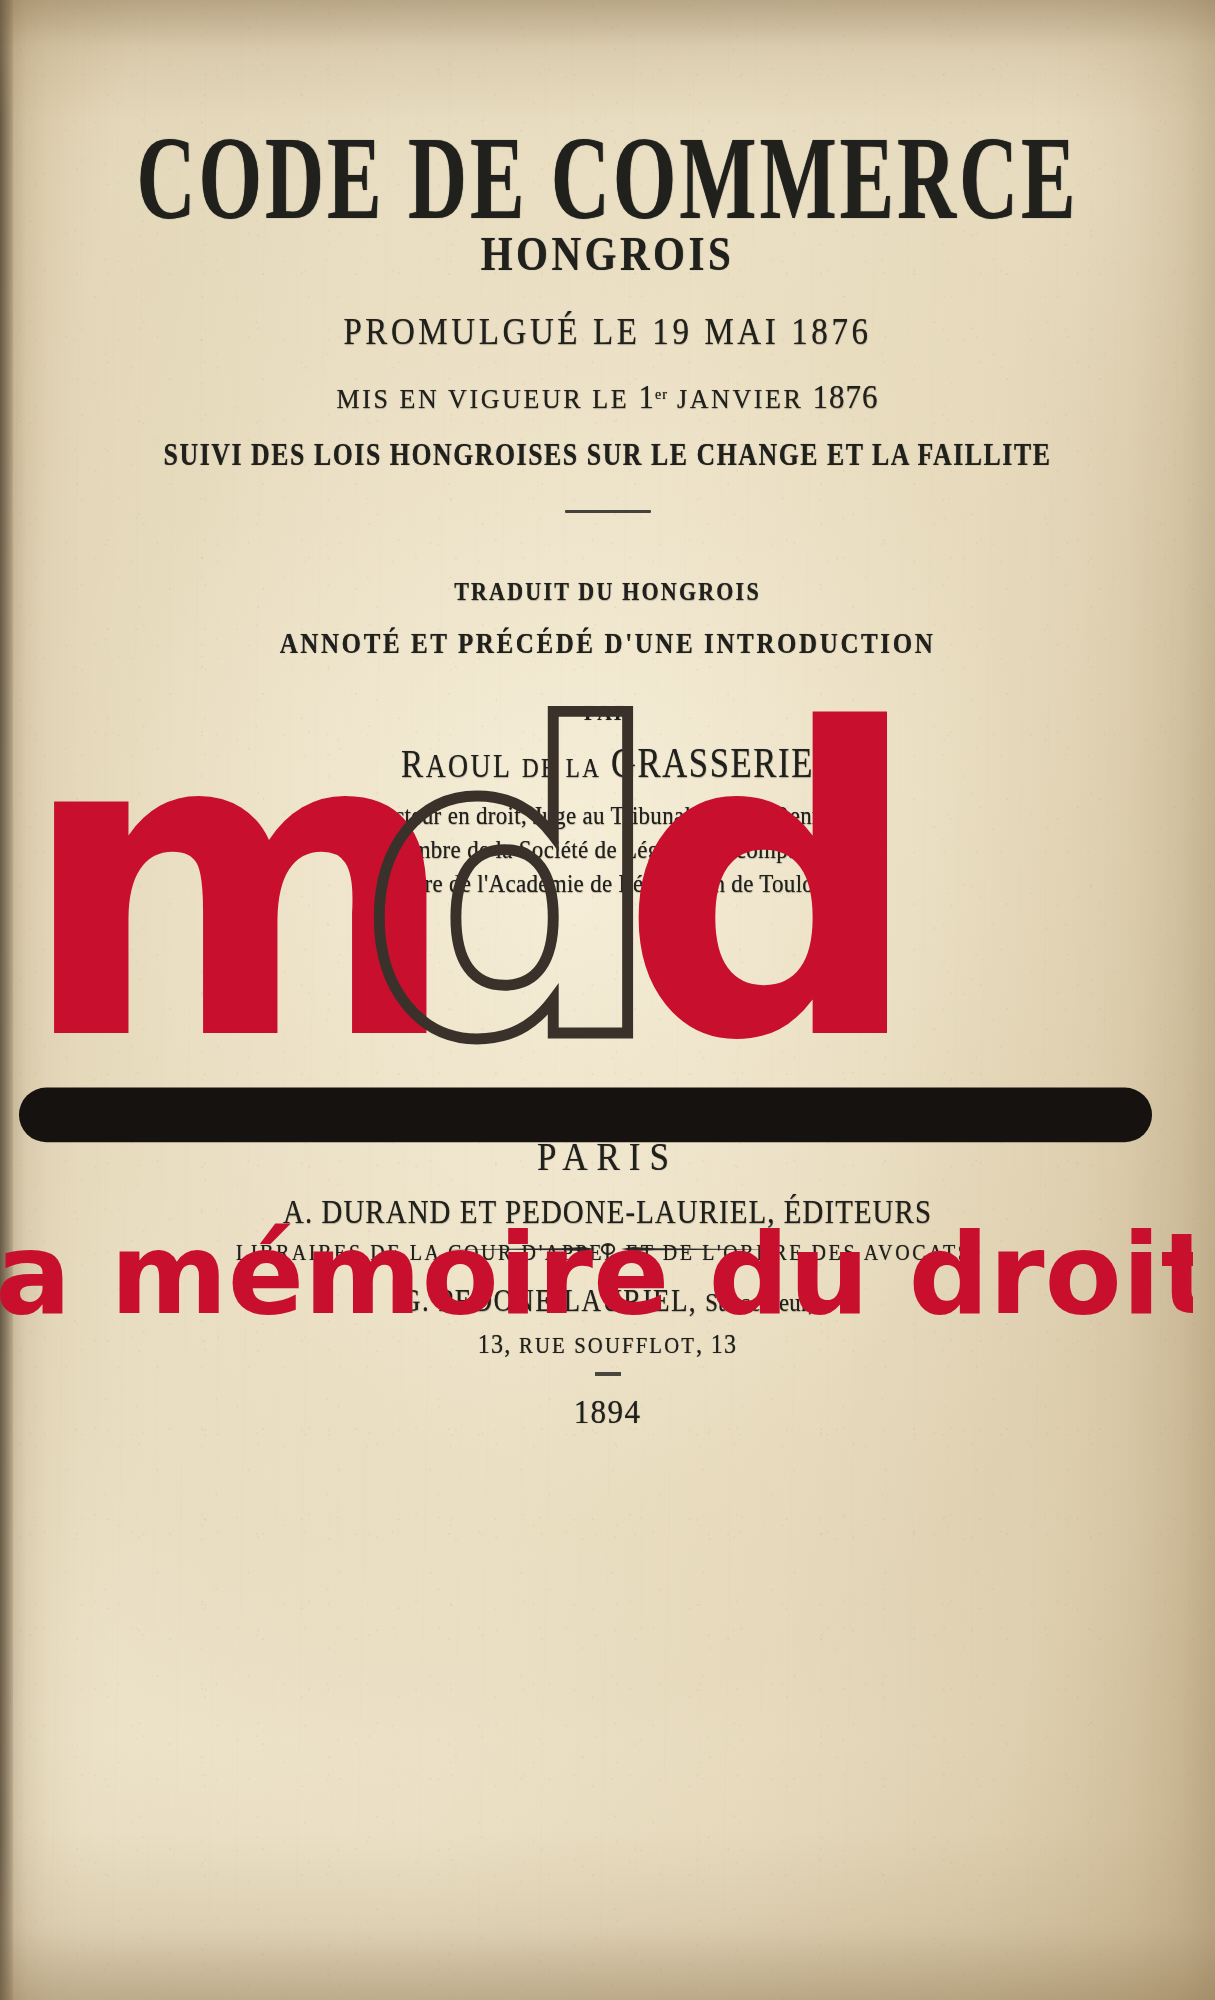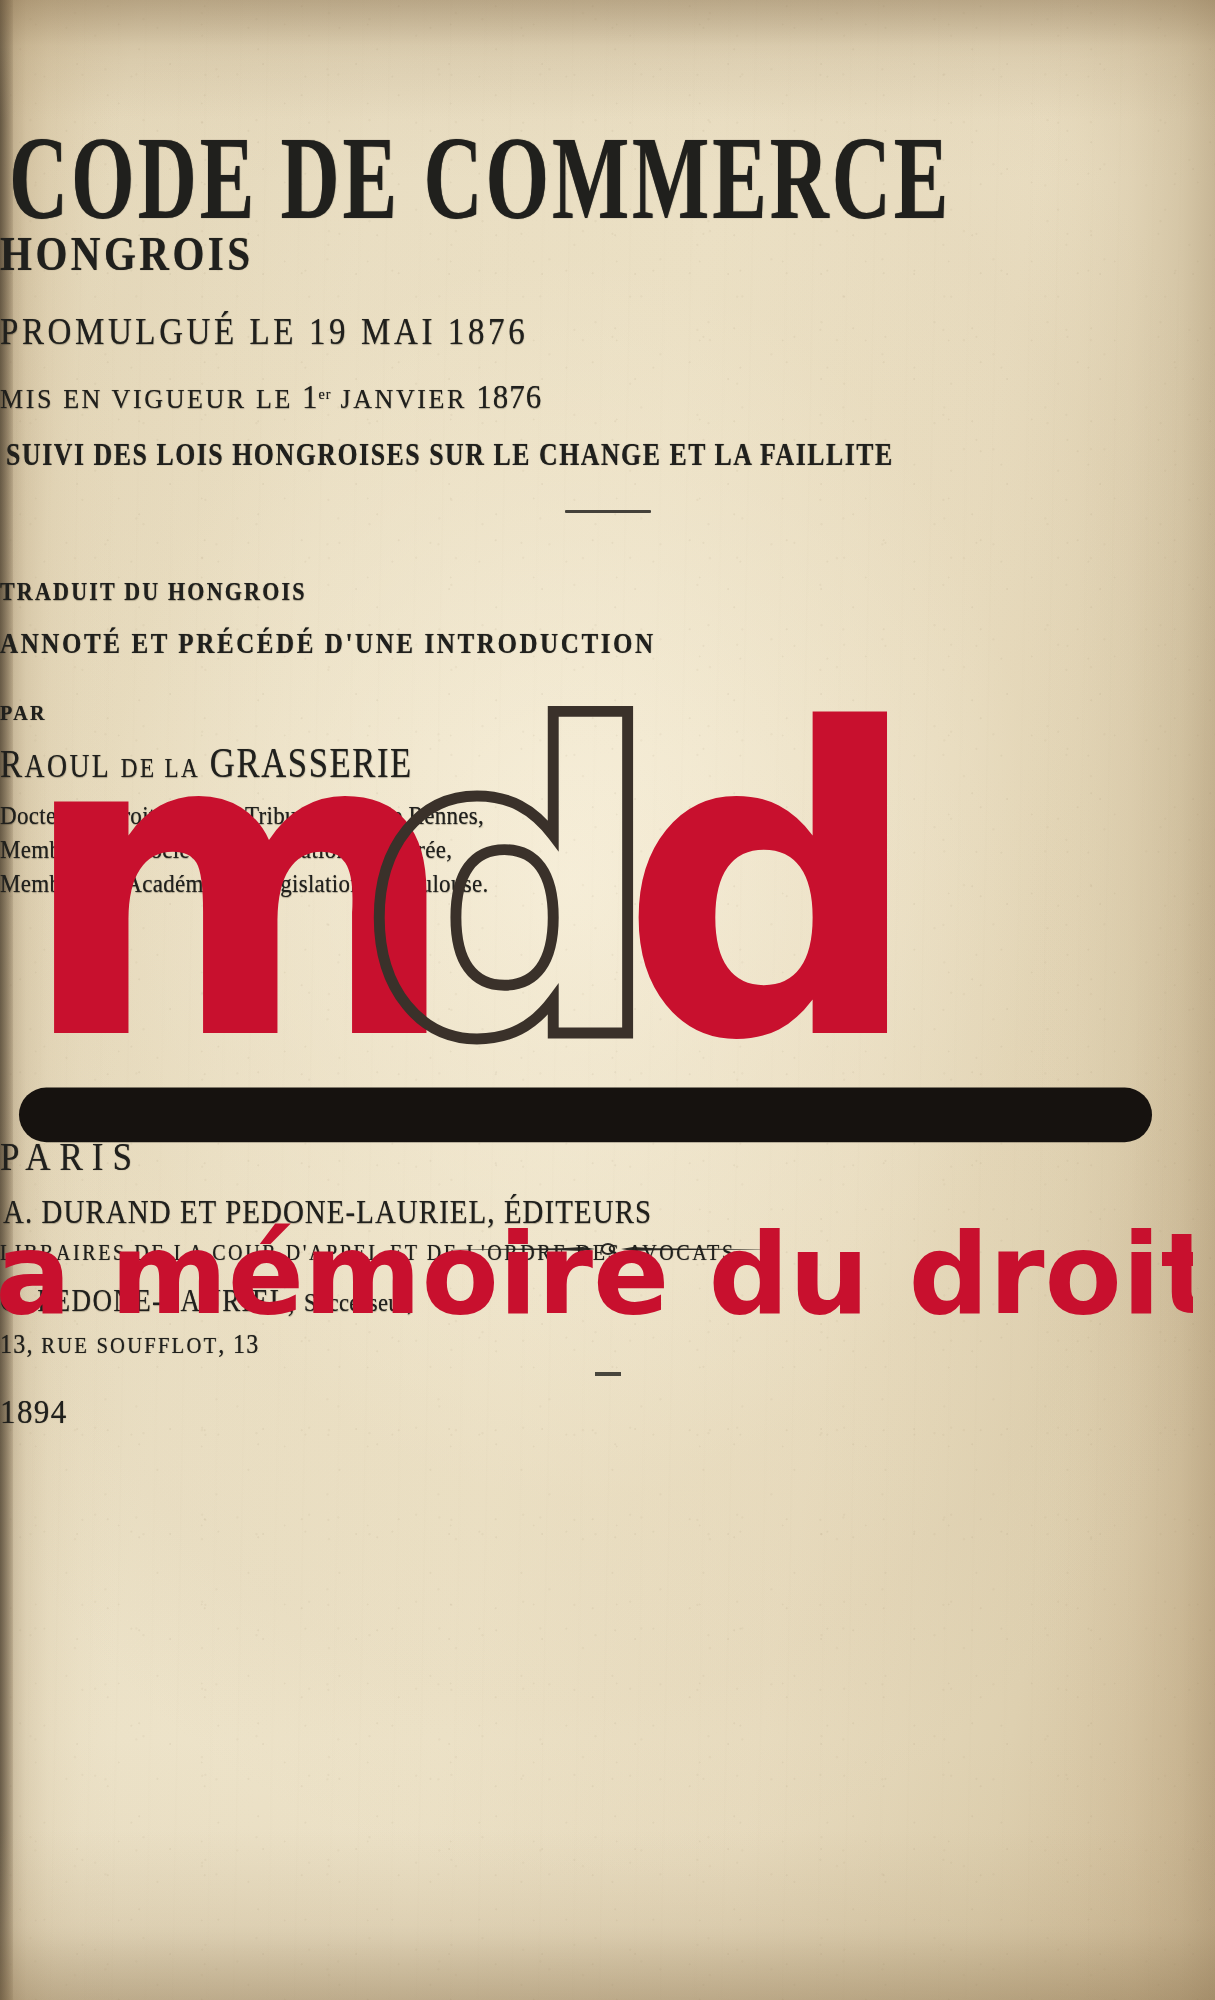--- a/index.html
+++ b/index.html
@@ -153,20 +153,21 @@
       rgba(150,128,94,0.0) 57px,
       rgba(166,144,110,0.04) 58px,
       rgba(150,128,94,0.0) 61px);
   }
 
   
   .content {
     position: absolute;
     inset: 0;
     z-index: 6;
+    text-align: center;
   }
 
   .line { position: absolute; left: 0; right: 0; white-space: nowrap; }
 
   .ink {
     color: #20201d;
     text-shadow:
       0 0 0.7px rgba(32,32,29,0.55),
       0.4px 0.3px 0.9px rgba(60,52,38,0.30);
   }

